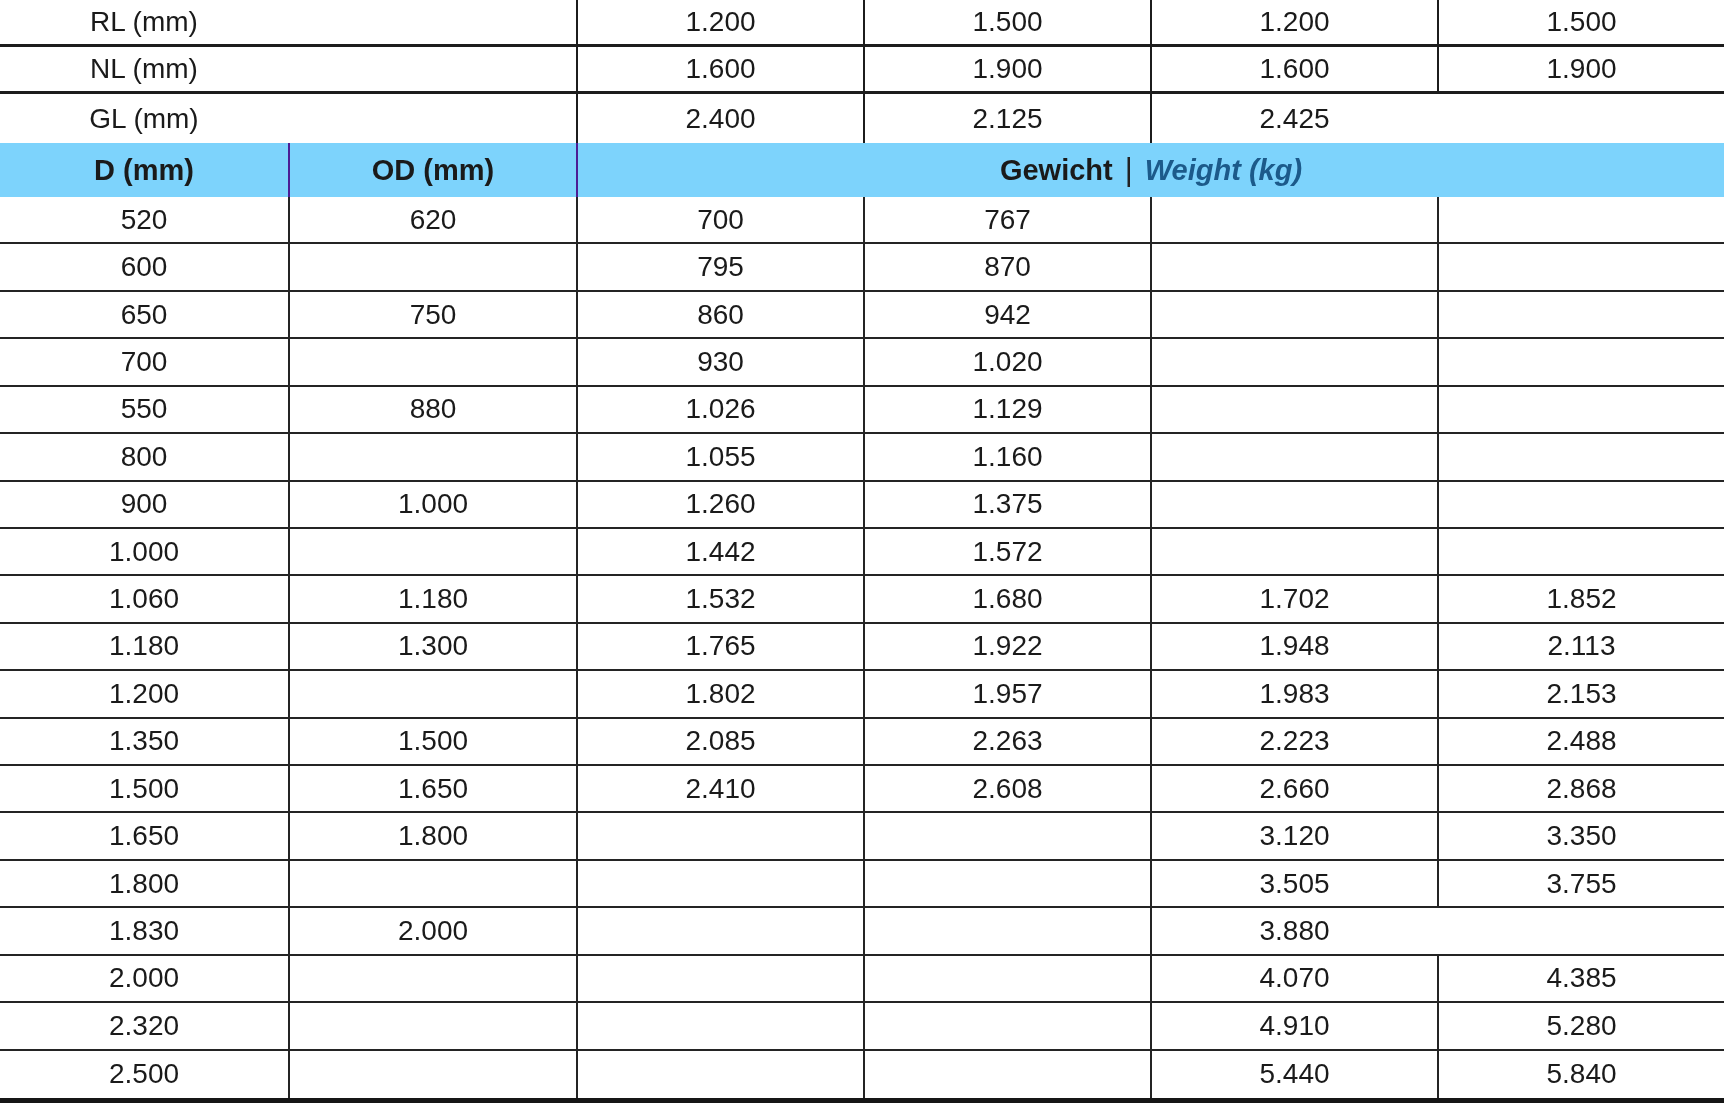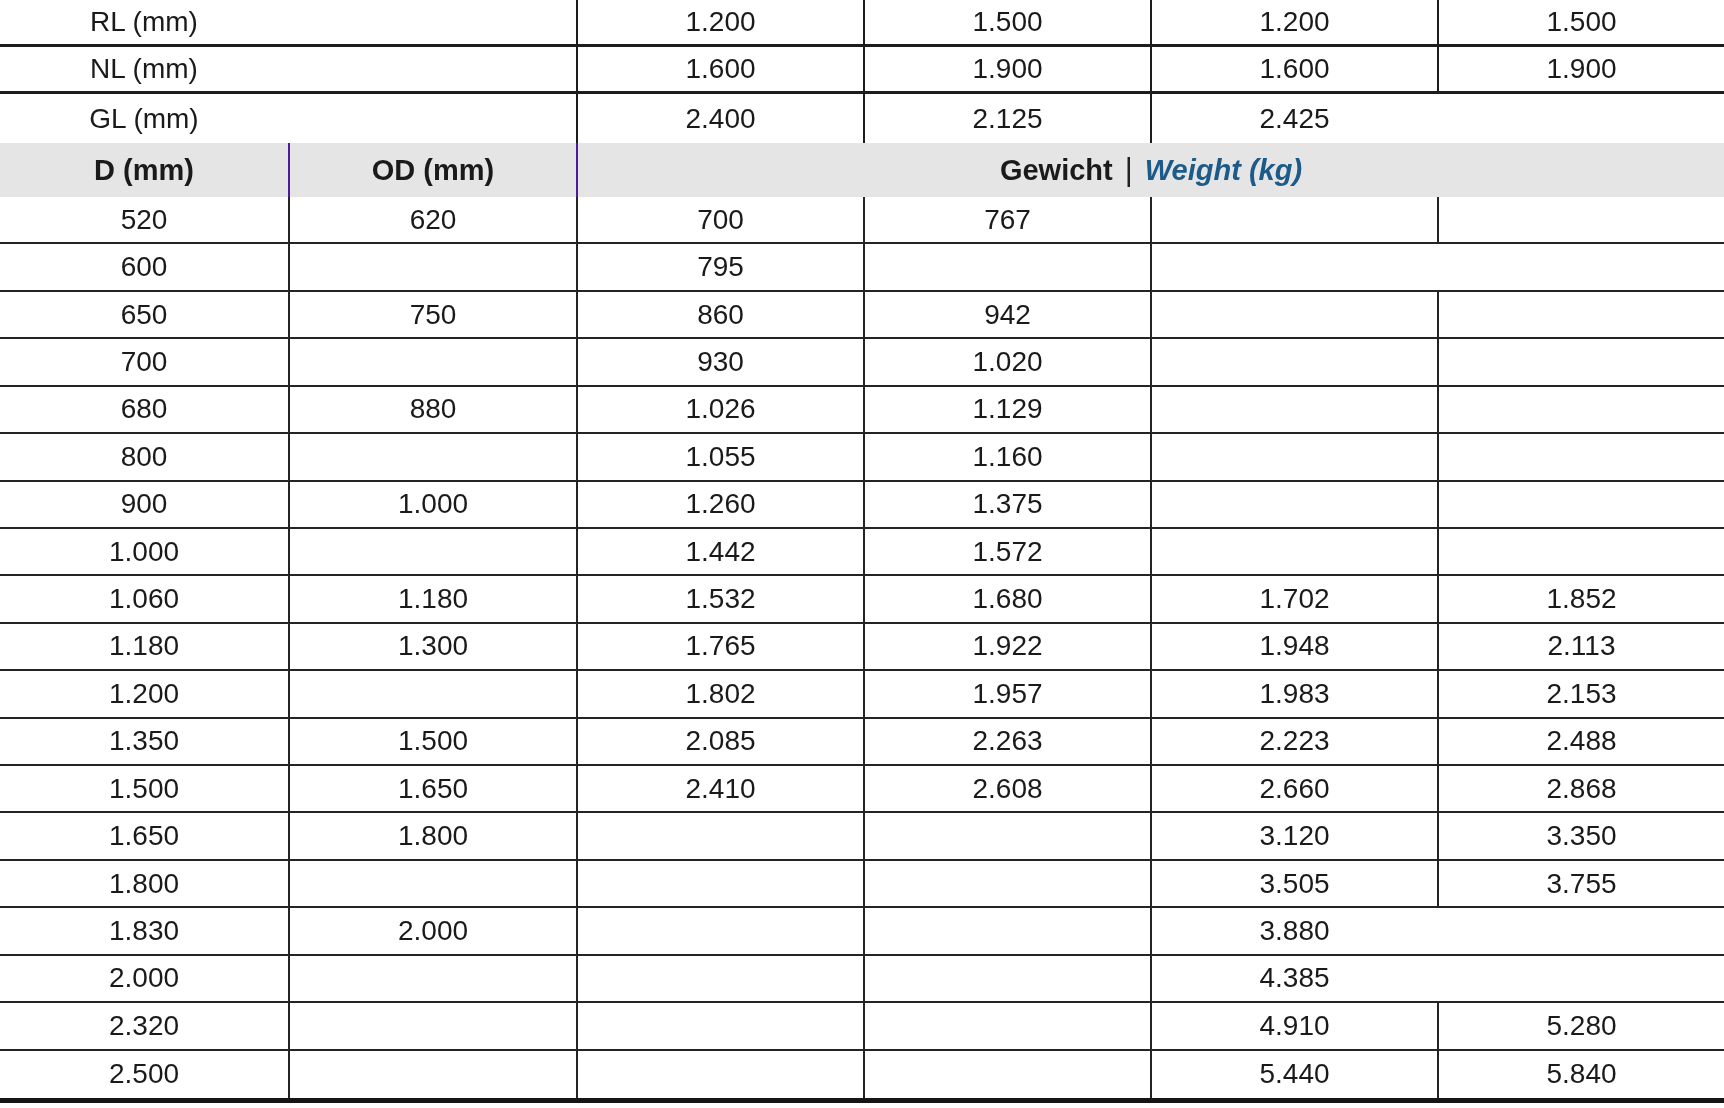--- a/index.html
+++ b/index.html
@@ -25,21 +25,21 @@
     font-size: 28px;
   }
   .tcell.lbl { padding-right: 288px; } 
   .tcell.val { border-left: 2px solid #1c1c1c; }
 
   
   .headrow {
     display: grid;
     grid-template-columns: 288px 288px 1148px;
     width: 1724px; height: 54px;
-    background: #e5e5e5;
+    background: #7dd3fc;
   }
   .hcell {
     display: flex; align-items: center; justify-content: center;
     font-size: 29px; font-weight: bold;
   }
   .hcell.div { border-left: 2px solid #4c1d95; }
   .hsep { font-weight: 400; padding: 0 12px; color: #222; font-size: 31px; }
   .hweight { color: #1c5a8a; font-style: italic; font-weight: bold; }
 
   
@@ -107,41 +107,42 @@
       <div class="dcell">620</div>
       <div class="dcell">700</div>
       <div class="dcell">767</div>
       <div class="dcell"></div>
       <div class="dcell"></div>
     </div>
       <div class="drow">
       <div class="dcell">600</div>
       <div class="dcell"></div>
       <div class="dcell">795</div>
+      <div class="dcell">870</div>
       <div class="dcell"></div>
       <div class="dcell"></div>
     </div>
       <div class="drow">
       <div class="dcell">650</div>
       <div class="dcell">750</div>
       <div class="dcell">860</div>
       <div class="dcell">942</div>
       <div class="dcell"></div>
       <div class="dcell"></div>
     </div>
       <div class="drow">
       <div class="dcell">700</div>
       <div class="dcell"></div>
       <div class="dcell">930</div>
       <div class="dcell">1.020</div>
       <div class="dcell"></div>
       <div class="dcell"></div>
     </div>
       <div class="drow">
-      <div class="dcell">680</div>
+      <div class="dcell">550</div>
       <div class="dcell">880</div>
       <div class="dcell">1.026</div>
       <div class="dcell">1.129</div>
       <div class="dcell"></div>
       <div class="dcell"></div>
     </div>
       <div class="drow">
       <div class="dcell">800</div>
       <div class="dcell"></div>
       <div class="dcell">1.055</div>
@@ -226,20 +227,21 @@
       <div class="dcell">2.000</div>
       <div class="dcell"></div>
       <div class="dcell"></div>
       <div class="dcell">3.880</div>
     </div>
       <div class="drow">
       <div class="dcell">2.000</div>
       <div class="dcell"></div>
       <div class="dcell"></div>
       <div class="dcell"></div>
+      <div class="dcell">4.070</div>
       <div class="dcell">4.385</div>
     </div>
       <div class="drow">
       <div class="dcell">2.320</div>
       <div class="dcell"></div>
       <div class="dcell"></div>
       <div class="dcell"></div>
       <div class="dcell">4.910</div>
       <div class="dcell">5.280</div>
     </div>

